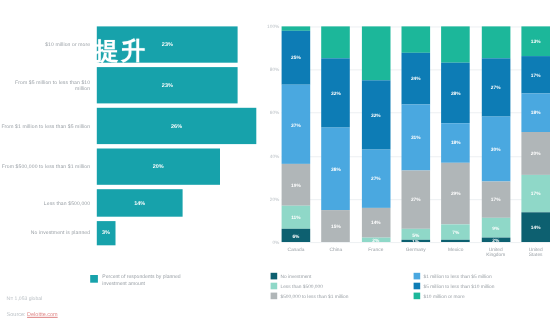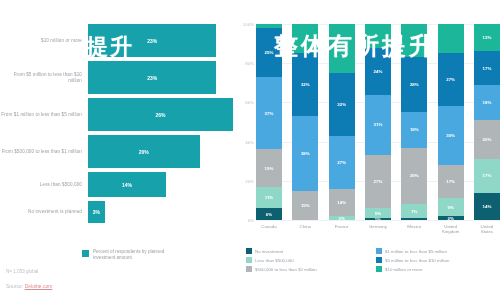--- a/index.html
+++ b/index.html
@@ -237,16 +237,15 @@
         </div>
         <div class="lgitem">
           <span class="lgsw" style="background: rgb(28, 183, 154);"></span>
           <span class="lgtxt">$10 million or more</span>
         </div>
       </div>
   </div>
 
   <div class="overlay-cjk">
     <span class="cjk cjk-left">提升</span>
-    <span class="cjk cjk-right">整体有所提升</span>
   </div>
 
 </div>
 
 </body></html>

